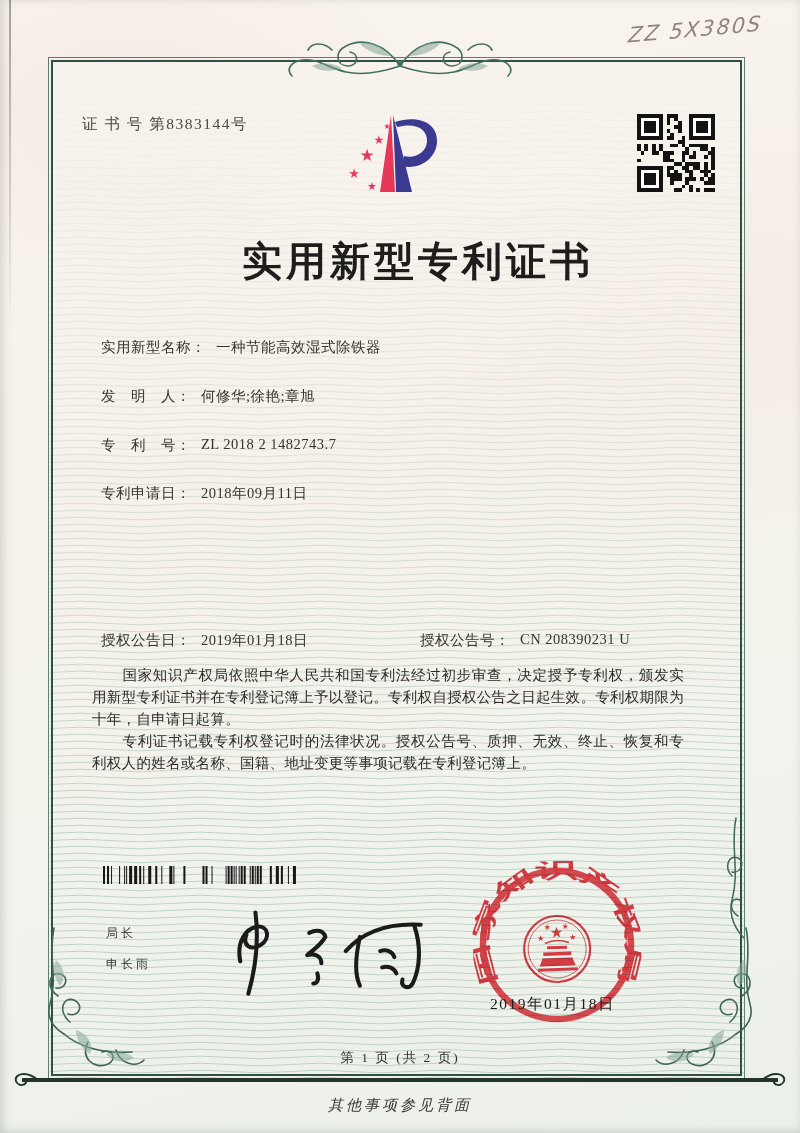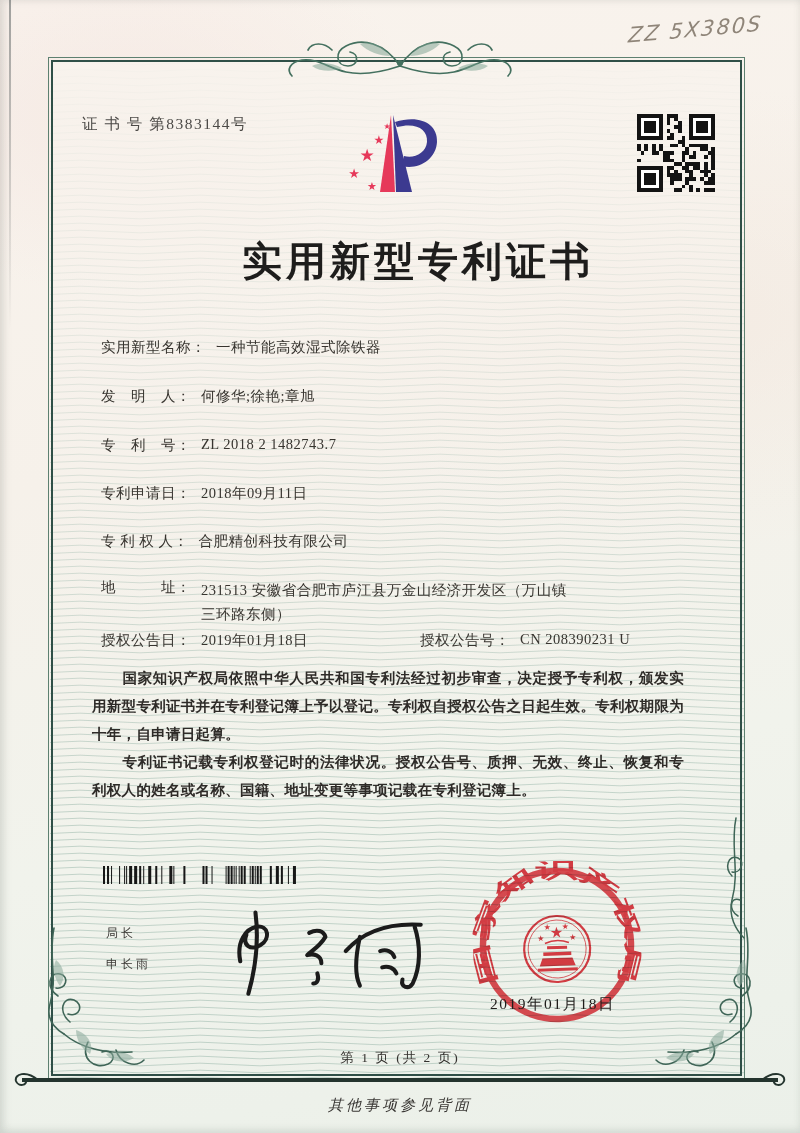--- a/index.html
+++ b/index.html
@@ -44,22 +44,22 @@
   
   .row { position:absolute; left:101px; font-size:14.5px; color:#37342f; display:flex; }
   .row .lab { white-space:nowrap; letter-spacing:.5px; }
   .row .val { margin-left:10px; letter-spacing:.5px; }
   .r-name   { top:338px; } .r-inv  { top:387px; } .r-no   { top:436px; }
   .r-file   { top:484px; } .r-own  { top:532px; } .r-addr { top:578px; }
   .r-gdate  { top:631px;text-align:right; } .r-gno  { top:631px; left:420px; }
   .r-addr .val { width:366px; line-height:24px; }
   
   .paras { position:absolute; left:92px; top:664px; width:592px; }
-  .paras p { font-size:14.5px; line-height:28px; text-indent:2.1em; text-align:justify;
-    color:#2e2b28; letter-spacing:.3px;font-weight:bold; }
+  .paras p { font-size:14.5px; line-height:22px; text-indent:2.1em; text-align:justify;
+    color:#2e2b28; letter-spacing:.3px; }
   
   .barcode { position:absolute; left:103px; top:866px; width:203px; height:18px; }
   .signer-title { position:absolute; left:106px; top:925px; font-size:12px; letter-spacing:3px; color:#3a3835; }
   .signer-name  { position:absolute; left:106px; top:956px; font-size:12px; letter-spacing:3px; color:#3a3835; }
   .signature { position:absolute; left:222px; top:888px; width:218px; height:112px; }
   .seal { position:absolute; left:473px; top:861px; width:168px; height:168px;
     mix-blend-mode:multiply; opacity:.95; transform:rotate(-2deg); }
   .seal-date { position:absolute; left:490px; top:994px; font-size:15.5px; letter-spacing:1.5px; color:#1f1d1b; }
   .page-indicator { position:absolute; left:0; top:1049px; width:100%; text-align:center;
     font-size:13.5px; letter-spacing:2px; color:#33312e; }
@@ -294,28 +294,20 @@
     <span class="val">何修华;徐艳;章旭</span>
   </div>
   <div class="row r-no">
     <span class="lab">专　利　号：</span>
     <span class="val">ZL 2018 2 1482743.7</span>
   </div>
   <div class="row r-file">
     <span class="lab">专利申请日：</span>
     <span class="val">2018年09月11日</span>
   </div>
-  <div class="row r-own">
-    <span class="lab">专 利 权 人：</span>
-    <span class="val">合肥精创科技有限公司</span>
-  </div>
-  <div class="row r-addr">
-    <span class="lab">地　　　址：</span>
-    <span class="val">231513 安徽省合肥市庐江县万金山经济开发区（万山镇三环路东侧）</span>
-  </div>
   <div class="row r-gdate">
     <span class="lab">授权公告日：</span>
     <span class="val">2019年01月18日</span>
   </div>
   <div class="row r-gno">
     <span class="lab">授权公告号：</span>
     <span class="val">CN 208390231 U</span>
   </div>
 
   <div class="paras">

